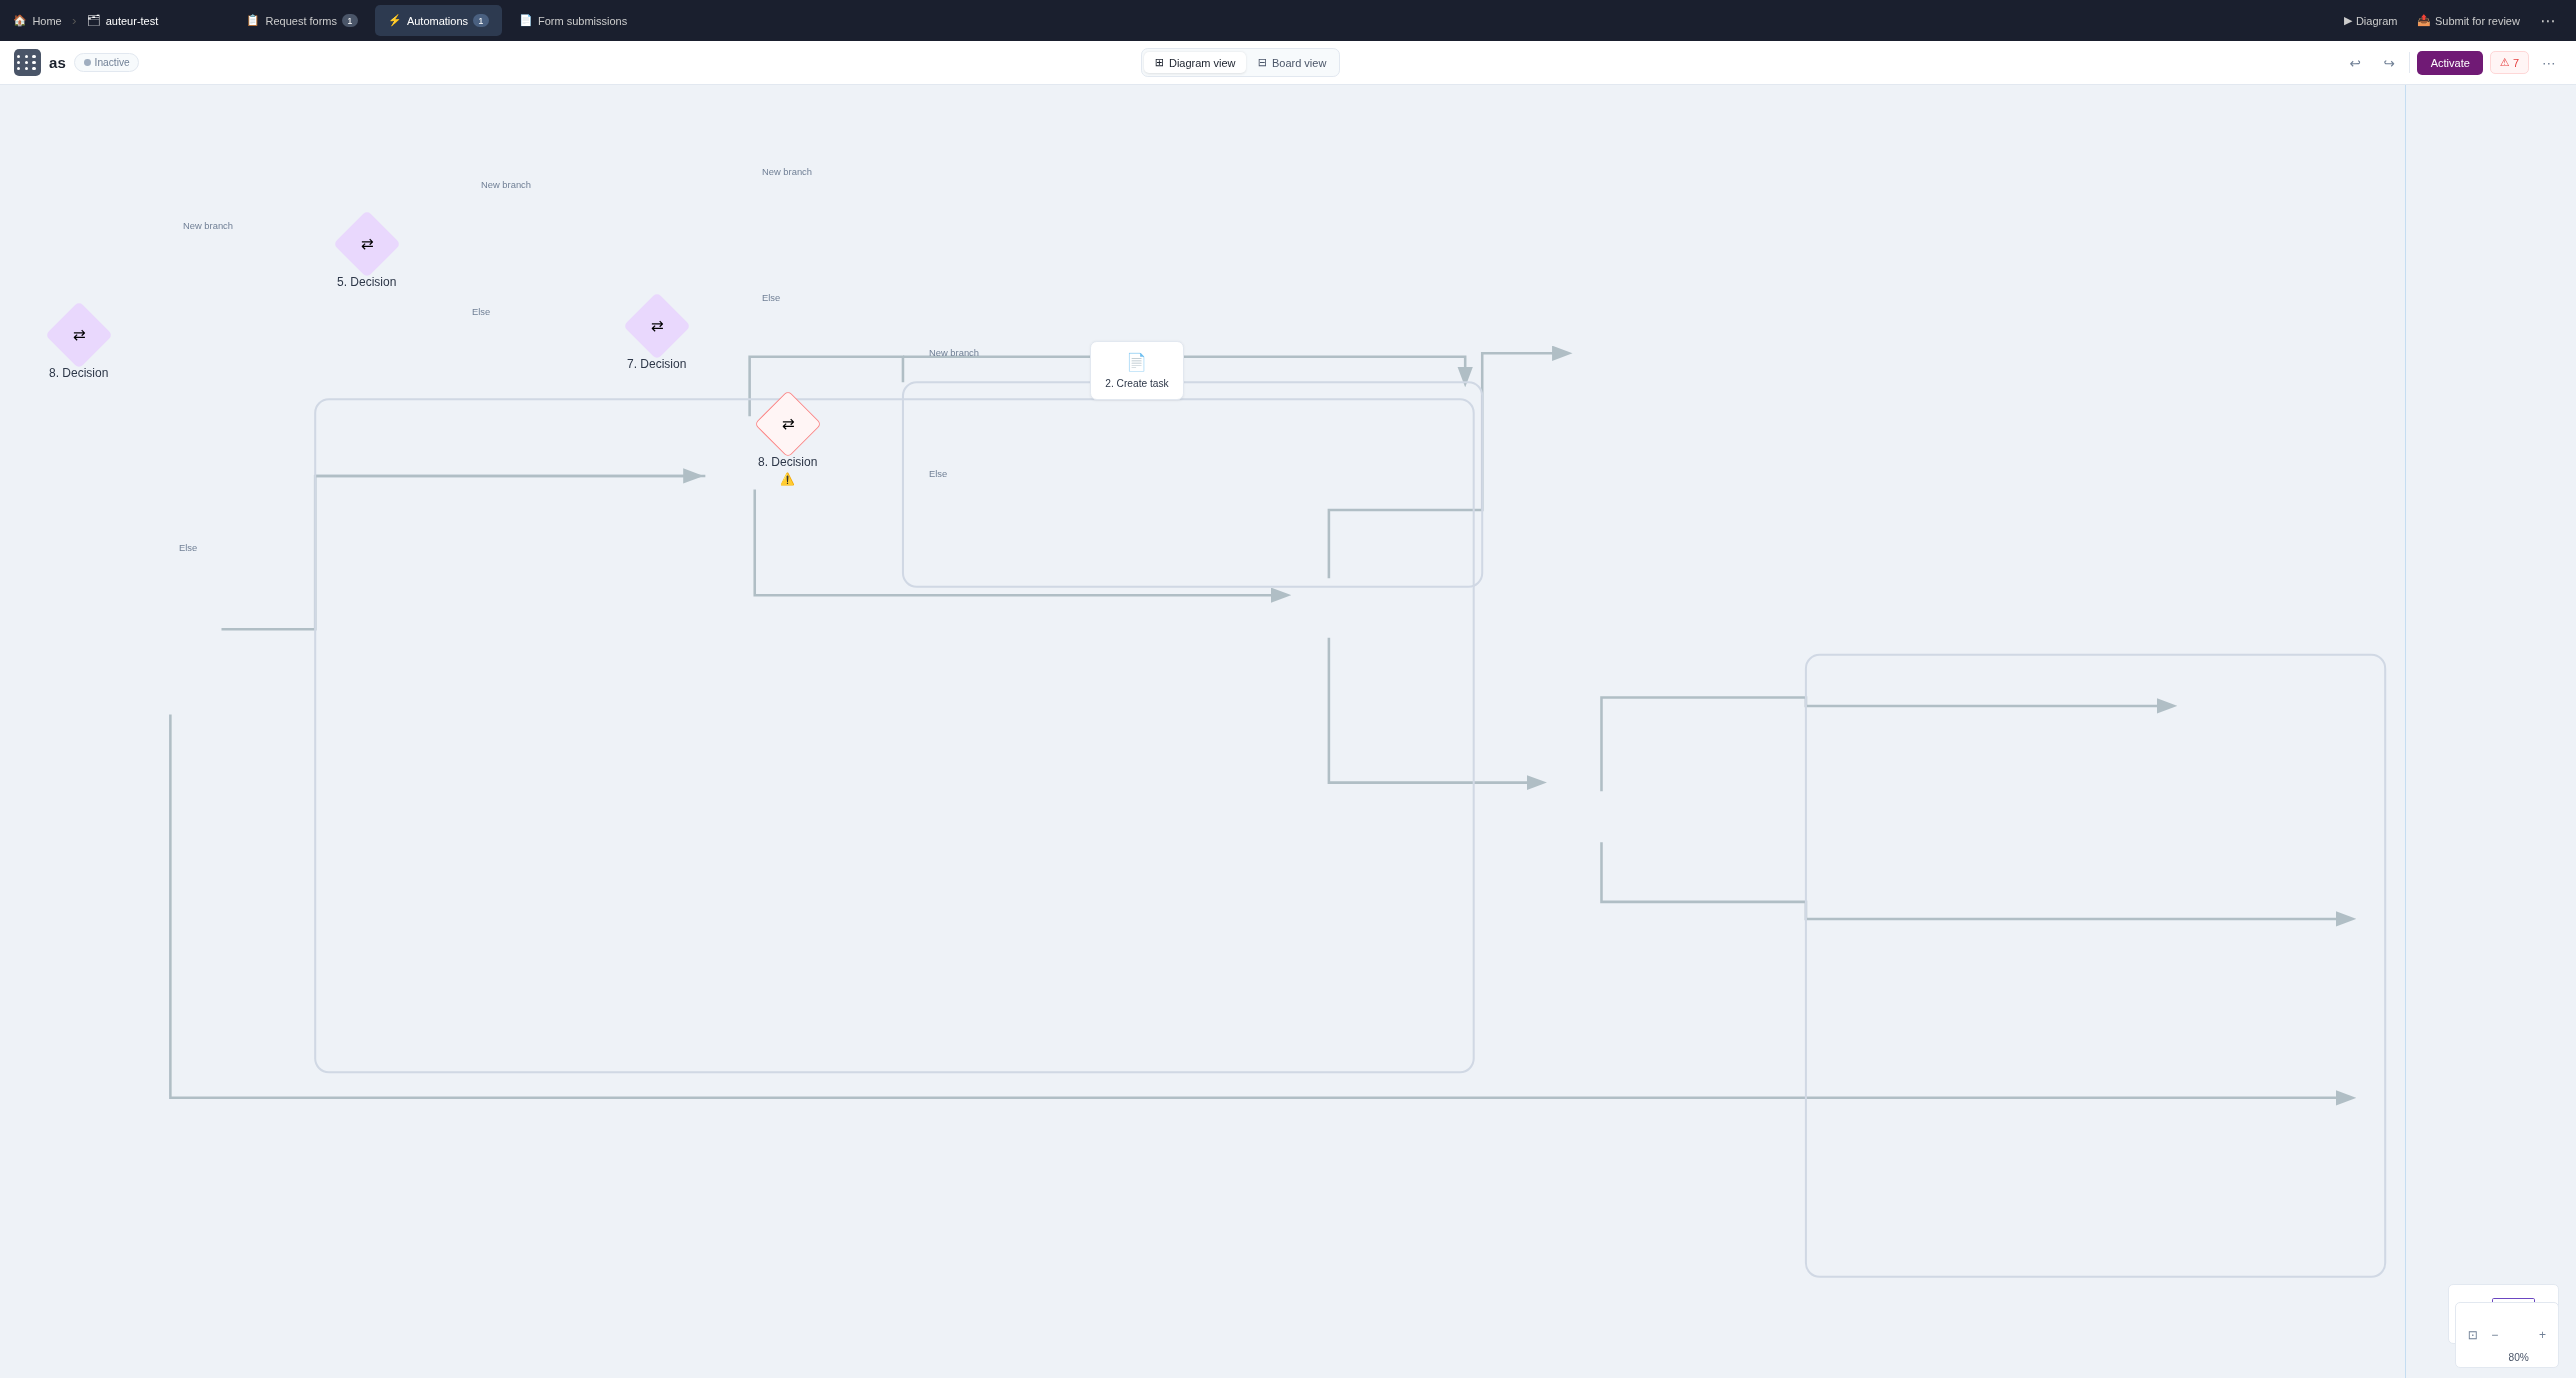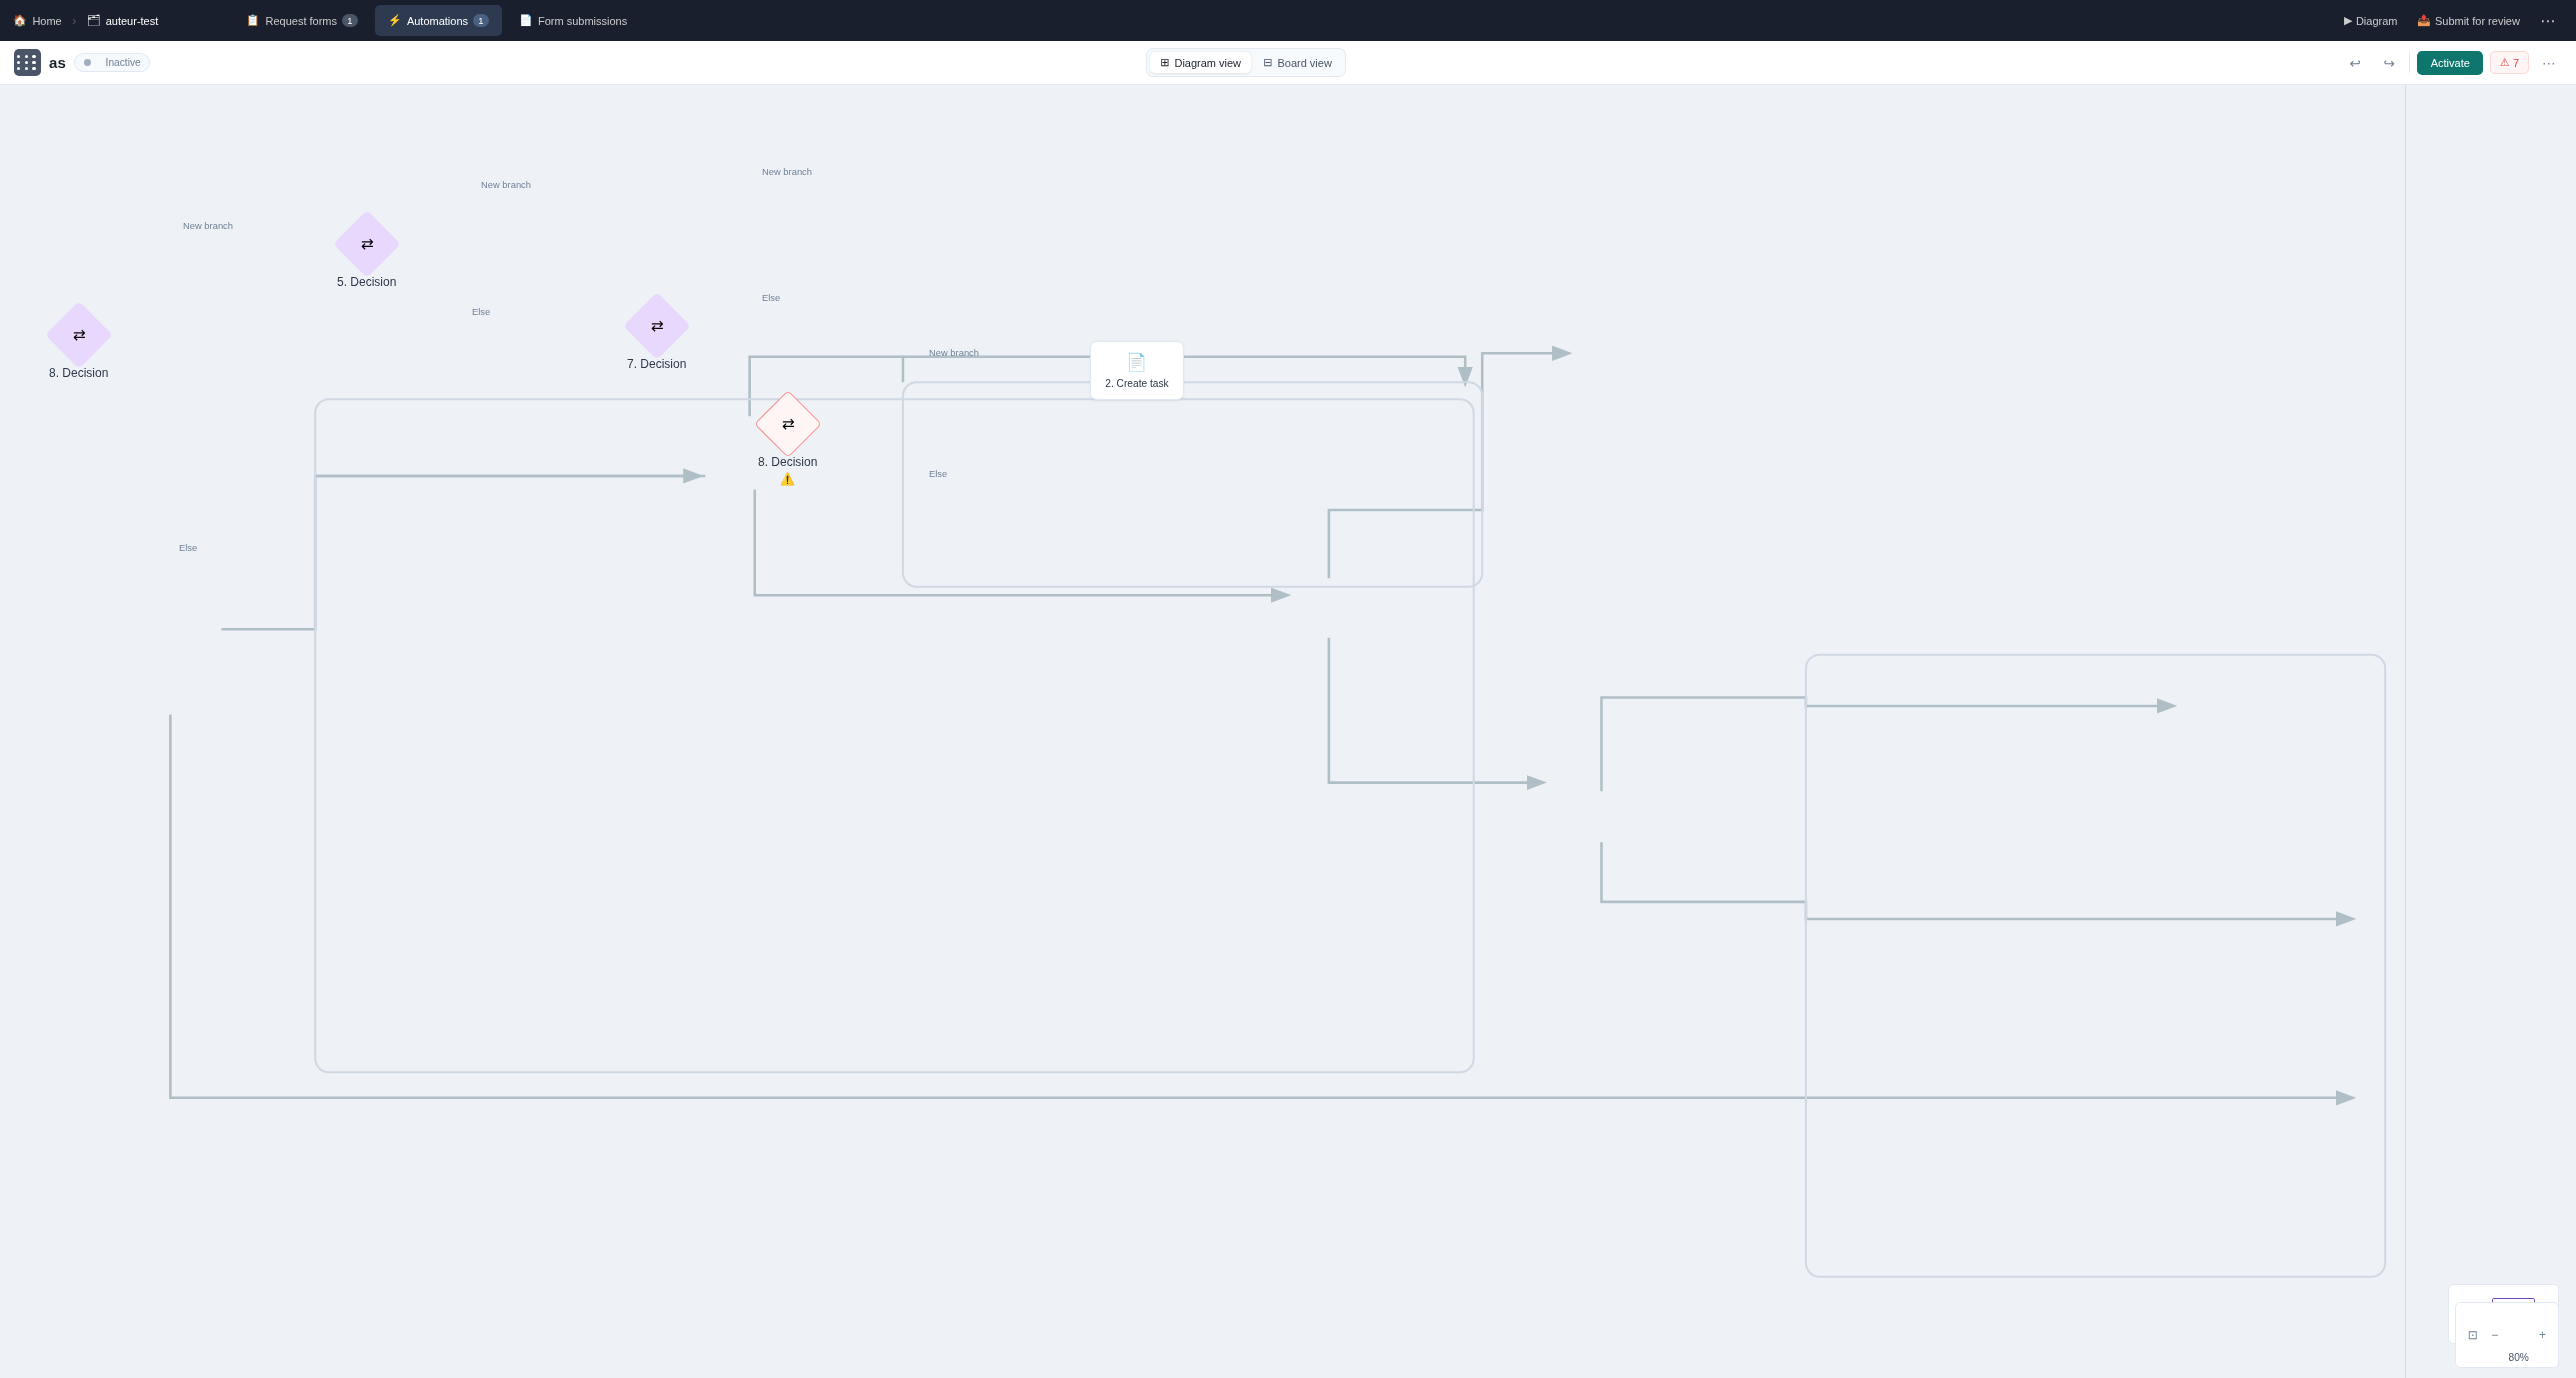--- a/index.html
+++ b/index.html
@@ -53,21 +53,21 @@
       background: #4a5568;
       border-radius: 5.1px;
       display: flex; align-items: center; justify-content: center;
     }
     .app-icon-dots {
       display: grid; grid-template-columns: repeat(3,5.1px); gap: 2.6px;
     }
     .dot { width: 3.4px; height: 3.4px; background: #fff; border-radius: 50%; }
     .app-name { font-size: 15px; font-weight: 600; color: #1a202c; }
     .status-badge {
-      display: flex; align-items: center; gap: 15px;
+      display: flex; align-items: center; gap: 4px;
       background: #f7fafc; border: 0.9px solid #e2e8f0;
       border-radius: 17px; padding: 2.6px 8.5px;
       font-size: 10.2px; color: #718096;
     }
     .status-dot { width: 6.8px; height: 6.8px; border-radius: 50%; background: #a0aec0; }
 
     .toolbar-center { flex: 1; display: flex; justify-content: center; gap: 3.4px; }
     .view-toggle {
       display: flex; align-items: center;
       background: #f7fafc; border: 0.9px solid #e2e8f0;
@@ -84,21 +84,21 @@
 
     .toolbar-right { display: flex; align-items: center; gap: 6.8px; margin-left: auto; }
     .toolbar-icon-btn {
       width: 27px; height: 27px; border-radius: 5.1px;
       display: flex; align-items: center; justify-content: center;
       cursor: pointer; color: #718096; font-size: 13.6px;
       background: transparent;
     }
     .toolbar-divider { width: 0.9px; height: 20.4px; background: #e2e8f0; }
     .activate-btn {
-      background: #0f766e; color: #fff;
+      background: #701a75; color: #fff;
       border: none; border-radius: 5.1px;
       padding: 6px 13.6px; font-size: 11px; font-weight: 500;
       cursor: pointer;
     }
     .warning-badge {
       display: flex; align-items: center; gap: 3.4px;
       background: #fff5f5; border: 0.9px solid #fed7d7;
       border-radius: 5.1px; padding: 4.3px 8.5px;
       font-size: 11px; color: #e53e3e; cursor: pointer;
     }

